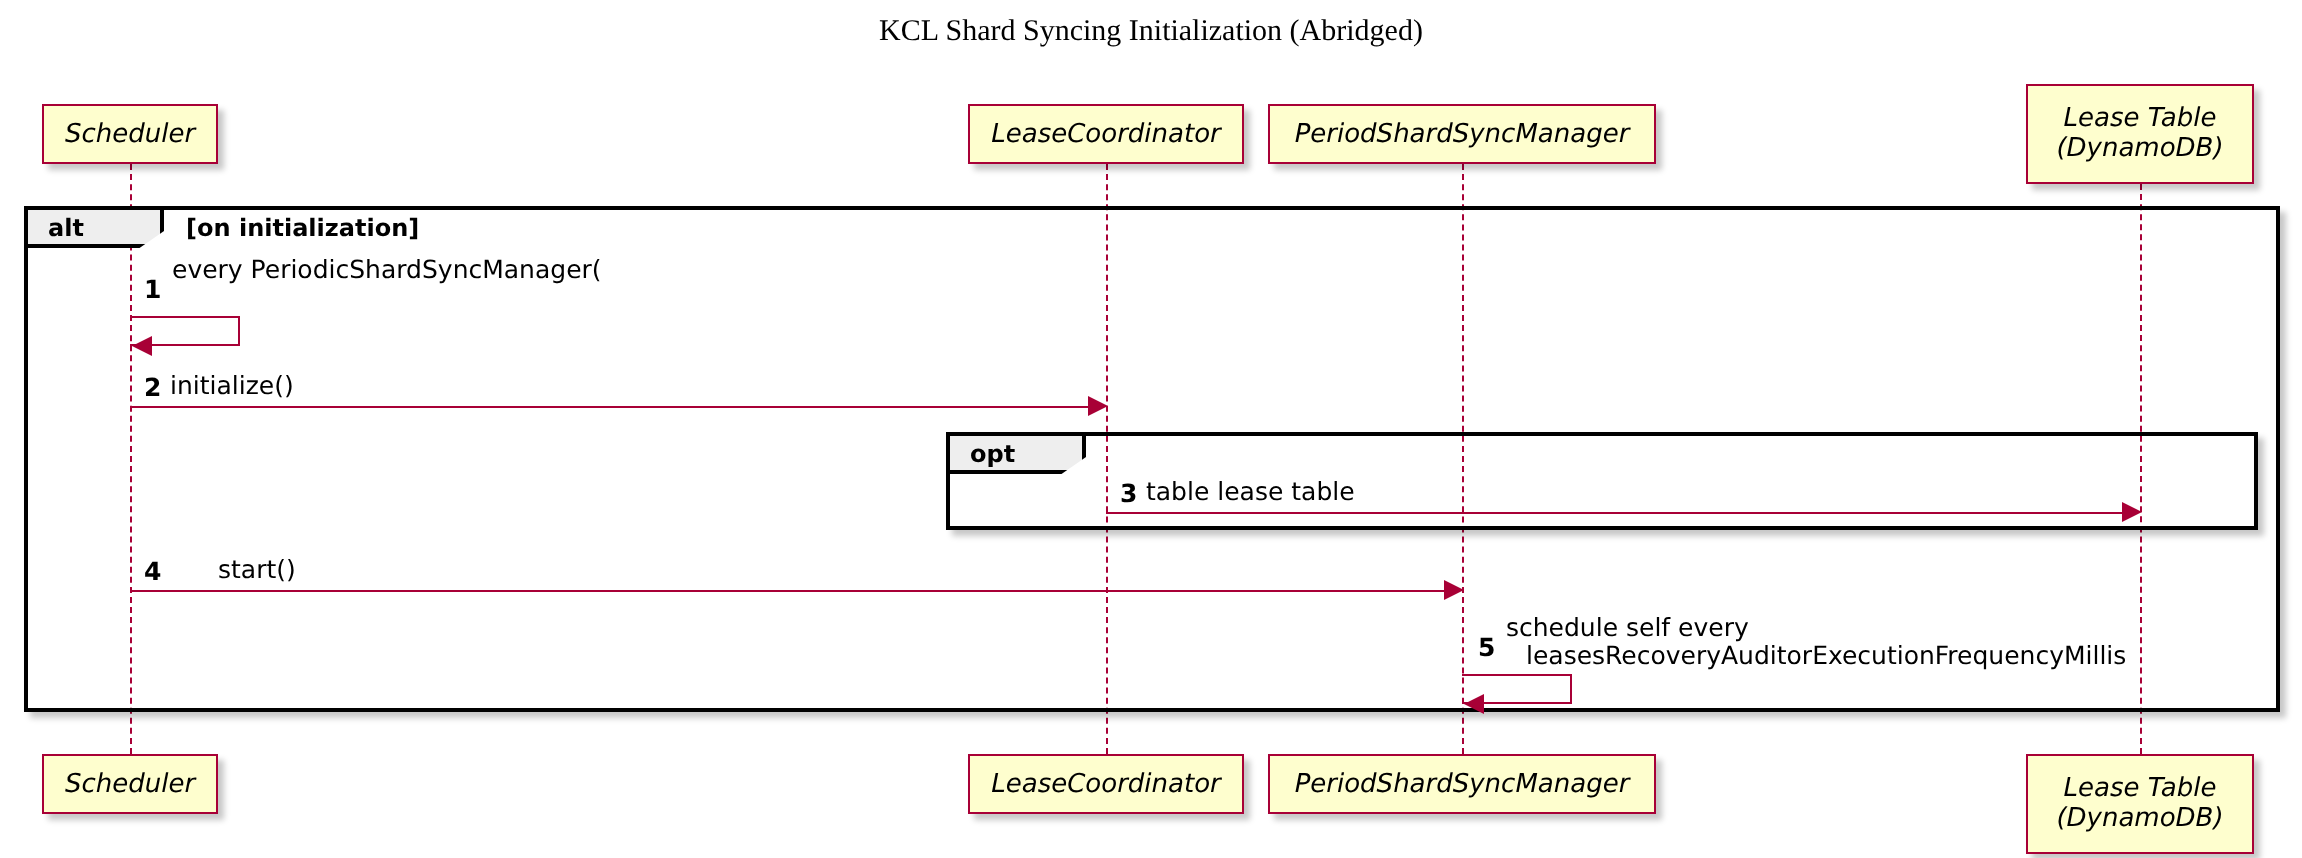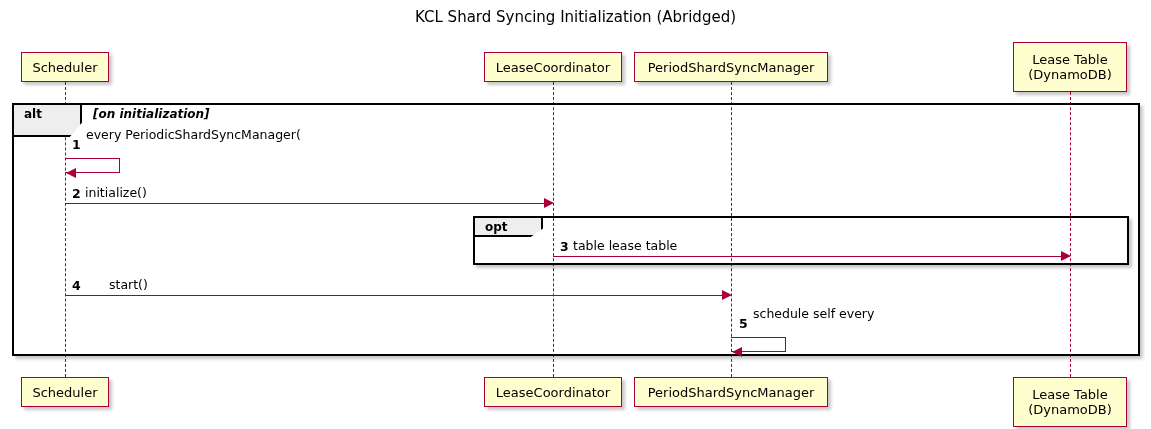--- a/index.html
+++ b/index.html
@@ -20,37 +20,39 @@
   
   .diagram-title {
     position: absolute;
     left: 0;
     top: 8px;
     width: 1151px;
     text-align: center;
     font-size: 15px;
     color: #000000;
     white-space: nowrap;
+    font-family: Liberation Serif, serif;
   }
 
   
   .participant {
     position: absolute;
     box-sizing: border-box;
     background: #FEFECE;
     border: 1.5px solid #A80036;
     box-shadow: 3px 3px 3px rgba(0,0,0,0.22);
     color: #000000;
     font-size: 13px;
     line-height: 15px;
     text-align: center;
     display: flex;
     align-items: center;
     justify-content: center;
     padding: 2px 6px;
+    font-style: italic;
   }
   .participant span { display: block; white-space: pre-line; }
 
   
   .lifeline {
     position: absolute;
     width: 0;
     border-left: 1.5px dashed #A80036;
   }
 
@@ -75,21 +77,20 @@
     line-height: 16px;
     
     clip-path: polygon(0 0, 100% 0, 100% 55%, 82% 100%, 0 100%);
   }
   .frame-label {
     position: absolute;
     font-size: 12px;
     font-weight: bold;
     color: #000000;
     white-space: nowrap;
-    font-style: italic;
   }
 
   
   .msg-line {
     position: absolute;
     height: 0;
     border-top: 1.5px solid #A80036;
   }
   .arrow-right, .arrow-left {
     position: absolute;
@@ -136,21 +137,21 @@
 <div id="canvas">
 
   <div class="diagram-title">KCL Shard Syncing Initialization (Abridged)</div>
 
   <div class="lifeline" style="left:65px; top:82px; height:295px;"></div>
   <div class="lifeline" style="left:553px; top:82px; height:295px;"></div>
   <div class="lifeline" style="left:731px; top:82px; height:295px;"></div>
   <div class="lifeline" style="left:1070px; top:92px; height:285px;"></div>
 
   <div class="frame" style="left:12px; top:103px; width:1128px; height:253px;"></div>
-  <div class="frame-tab" style="left:14px; top:105px; width:68px; height:32px;">alt</div>
+  <div class="frame-tab" style="left:14px; top:105px; width:68px; height:19px;">alt</div>
   <div class="frame-label" style="left:93px; top:107px;">[on initialization]</div>
 
   <div class="frame" style="left:473px; top:216px; width:656px; height:49px;"></div>
   <div class="frame-tab" style="left:475px; top:218px; width:68px; height:19px;">opt</div>
 
   <div class="msg-num" style="left:72px; top:137px;">1</div>
   <div class="msg-text" style="left:86px; top:128px;">every PeriodicShardSyncManager(</div>
   <div class="self-call" style="left:65px; top:158px; width:55px; height:15px;"></div>
   <div class="arrow-left" style="left:66px; top:168px;"></div>
 
@@ -164,20 +165,21 @@
   <div class="msg-line" style="left:553px; top:256px; width:508px;"></div>
   <div class="arrow-right" style="left:1061px; top:251px;"></div>
 
   <div class="msg-num" style="left:72px; top:278px;">4</div>
   <div class="msg-text" style="left:85px; top:278px;margin-left:24px;">start()</div>
   <div class="msg-line" style="left:65px; top:295px; width:658px;"></div>
   <div class="arrow-right" style="left:722px; top:290px;"></div>
 
   <div class="msg-num" style="left:739px; top:316px;">5</div>
   <div class="msg-text" style="left:753px; top:307px;">schedule self every</div>
+  <div class="msg-text" style="left:763px; top:321px;">leasesRecoveryAuditorExecutionFrequencyMillis</div>
   <div class="self-call" style="left:731px; top:337px; width:55px; height:15px;"></div>
   <div class="arrow-left" style="left:732px; top:347px;"></div>
 
   <div class="participant" style="left:21px; top:52px; width:88px; height:30px;">
     <span>Scheduler</span>
   </div>
   <div class="participant" style="left:484px; top:52px; width:138px; height:30px;">
     <span>LeaseCoordinator</span>
   </div>
   <div class="participant" style="left:634px; top:52px; width:194px; height:30px;">

